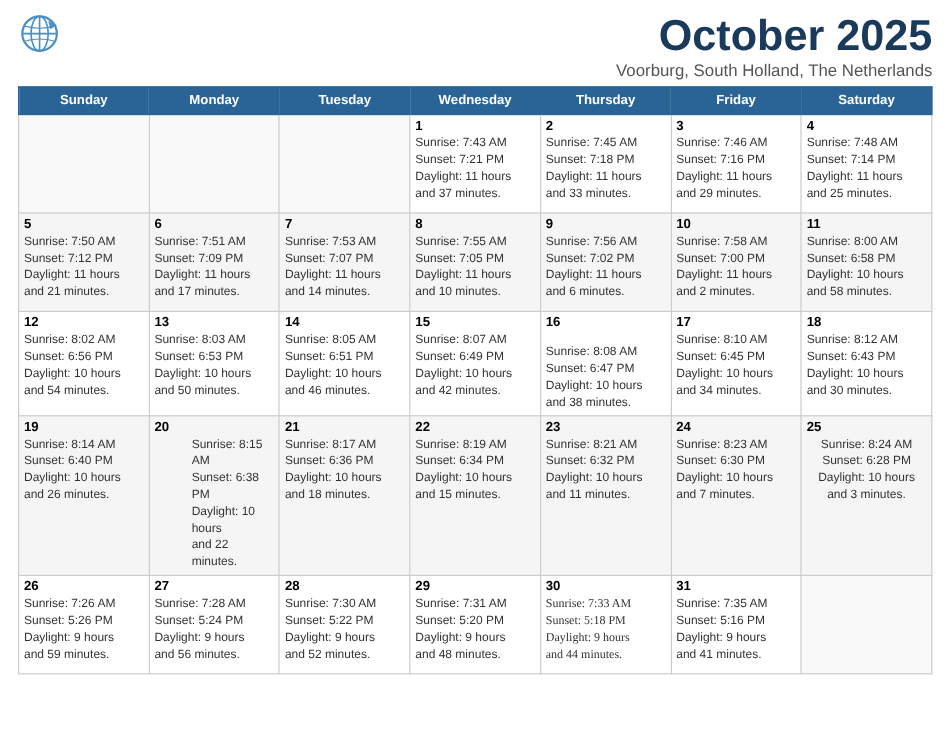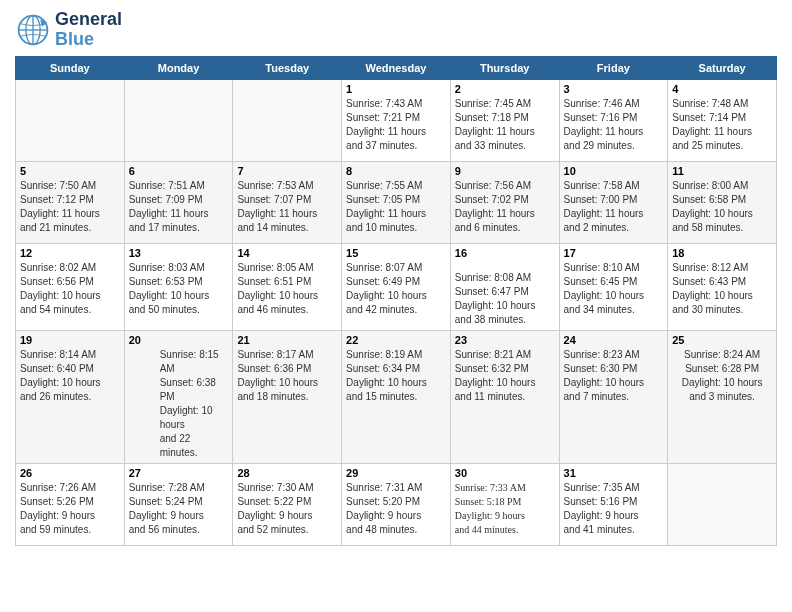--- a/index.html
+++ b/index.html
@@ -109,24 +109,24 @@
       <svg class="logo-globe" viewBox="0 0 40 40">
         <circle cx="20" cy="20" r="16" fill="none" stroke="#4a90c4" stroke-width="2"></circle>
         <ellipse cx="20" cy="20" rx="8" ry="16" fill="none" stroke="#4a90c4" stroke-width="1.5"></ellipse>
         <line x1="4" y1="20" x2="36" y2="20" stroke="#4a90c4" stroke-width="1.5"></line>
         <line x1="20" y1="4" x2="20" y2="36" stroke="#4a90c4" stroke-width="1.5"></line>
         <path d="M6 13 Q20 17 34 13" fill="none" stroke="#4a90c4" stroke-width="1"></path>
         <path d="M6 27 Q20 23 34 27" fill="none" stroke="#4a90c4" stroke-width="1"></path>
 
         <path d="M28 8 L36 12 L30 16" fill="#4a90c4"></path>
       </svg>
-      <div class="logo-words">
-        <span class="logo-general">General</span>
-        <span class="logo-blue">Blue</span>
-      </div>
+    </div>
+    <div class="title-block">
+      <div class="month-title">October 2025</div>
+      <div class="location">Voorburg, South Holland, The Netherlands</div>
     </div>
   </div>
 
   <table>
     <thead>
       <tr>
       <th>Sunday</th>
           <th>Monday</th>
           <th>Tuesday</th>
           <th>Wednesday</th>

